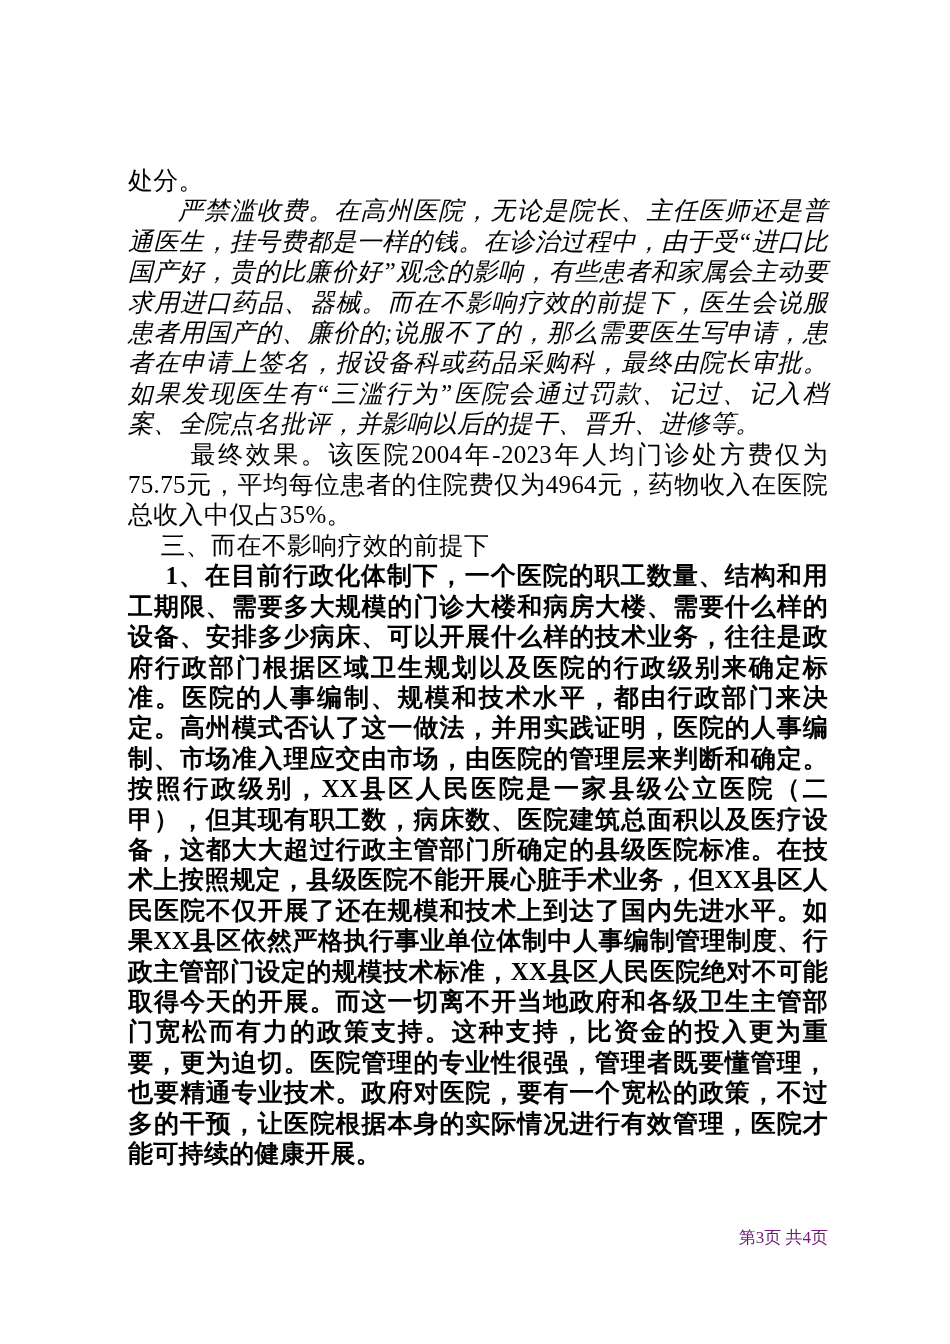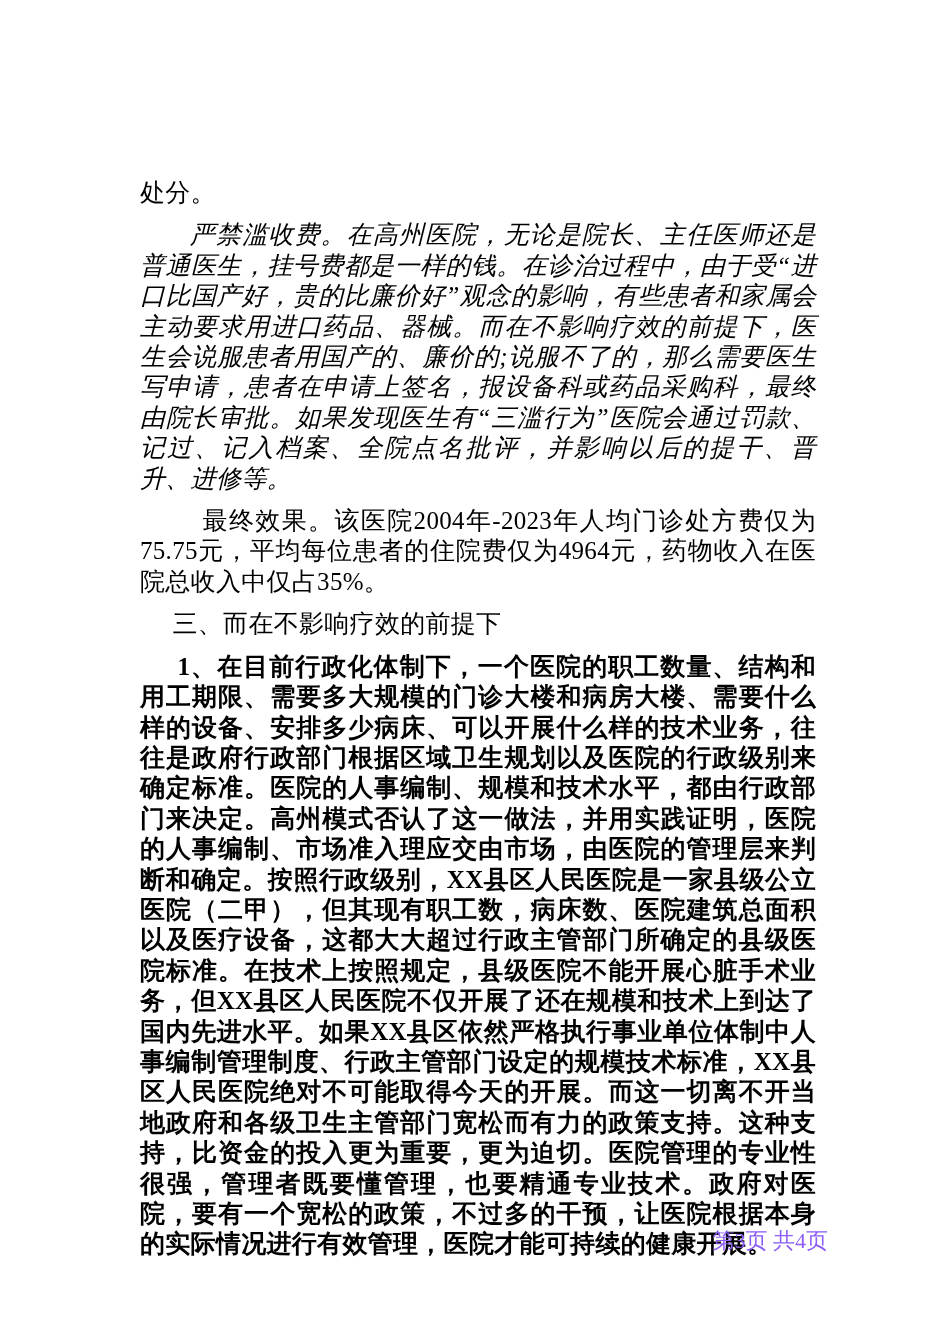--- a/index.html
+++ b/index.html
@@ -25,33 +25,33 @@
     position: absolute;
     left: 128px;
     top: 166px;
     width: 700px;
     font-size: 25px;
     line-height: 30.4px;
     text-align: justify;
     letter-spacing: 0.3px;
   }
   .content p {
-    margin: 12px;
+    margin: 0;
     padding: 0;
   }
   p.indent    { text-indent: 2em; font-style: italic; }
   p.indent-lg { text-indent: 2.5em; }
   p.indent-sm { text-indent: 1.5em; font-weight: bold; }
   p.heading   { text-indent: 1.3em; }
   .footer {
     position: absolute;
     top: 1226px;
     right: 122px;
-    font-size: 22px;
-    color: #8b5cf6;
+    font-size: 17px;
+    color: #701a75;
   }
 </style>
 </head>
 <body>
 
 <div class="page">
   <div class="content">
     <p>处分。</p>
     <p class="indent">严禁滥收费。在高州医院，无论是院长、主任医师还是普通医生，挂号费都是一样的钱。在诊治过程中，由于受“进口比国产好，贵的比廉价好”观念的影响，有些患者和家属会主动要求用进口药品、器械。而在不影响疗效的前提下，医生会说服患者用国产的、廉价的;说服不了的，那么需要医生写申请，患者在申请上签名，报设备科或药品采购科，最终由院长审批。如果发现医生有“三滥行为”医院会通过罚款、记过、记入档案、全院点名批评，并影响以后的提干、晋升、进修等。</p>
     <p class="indent-lg">最终效果。该医院2004年-2023年人均门诊处方费仅为75.75元，平均每位患者的住院费仅为4964元，药物收入在医院总收入中仅占35%。</p>

